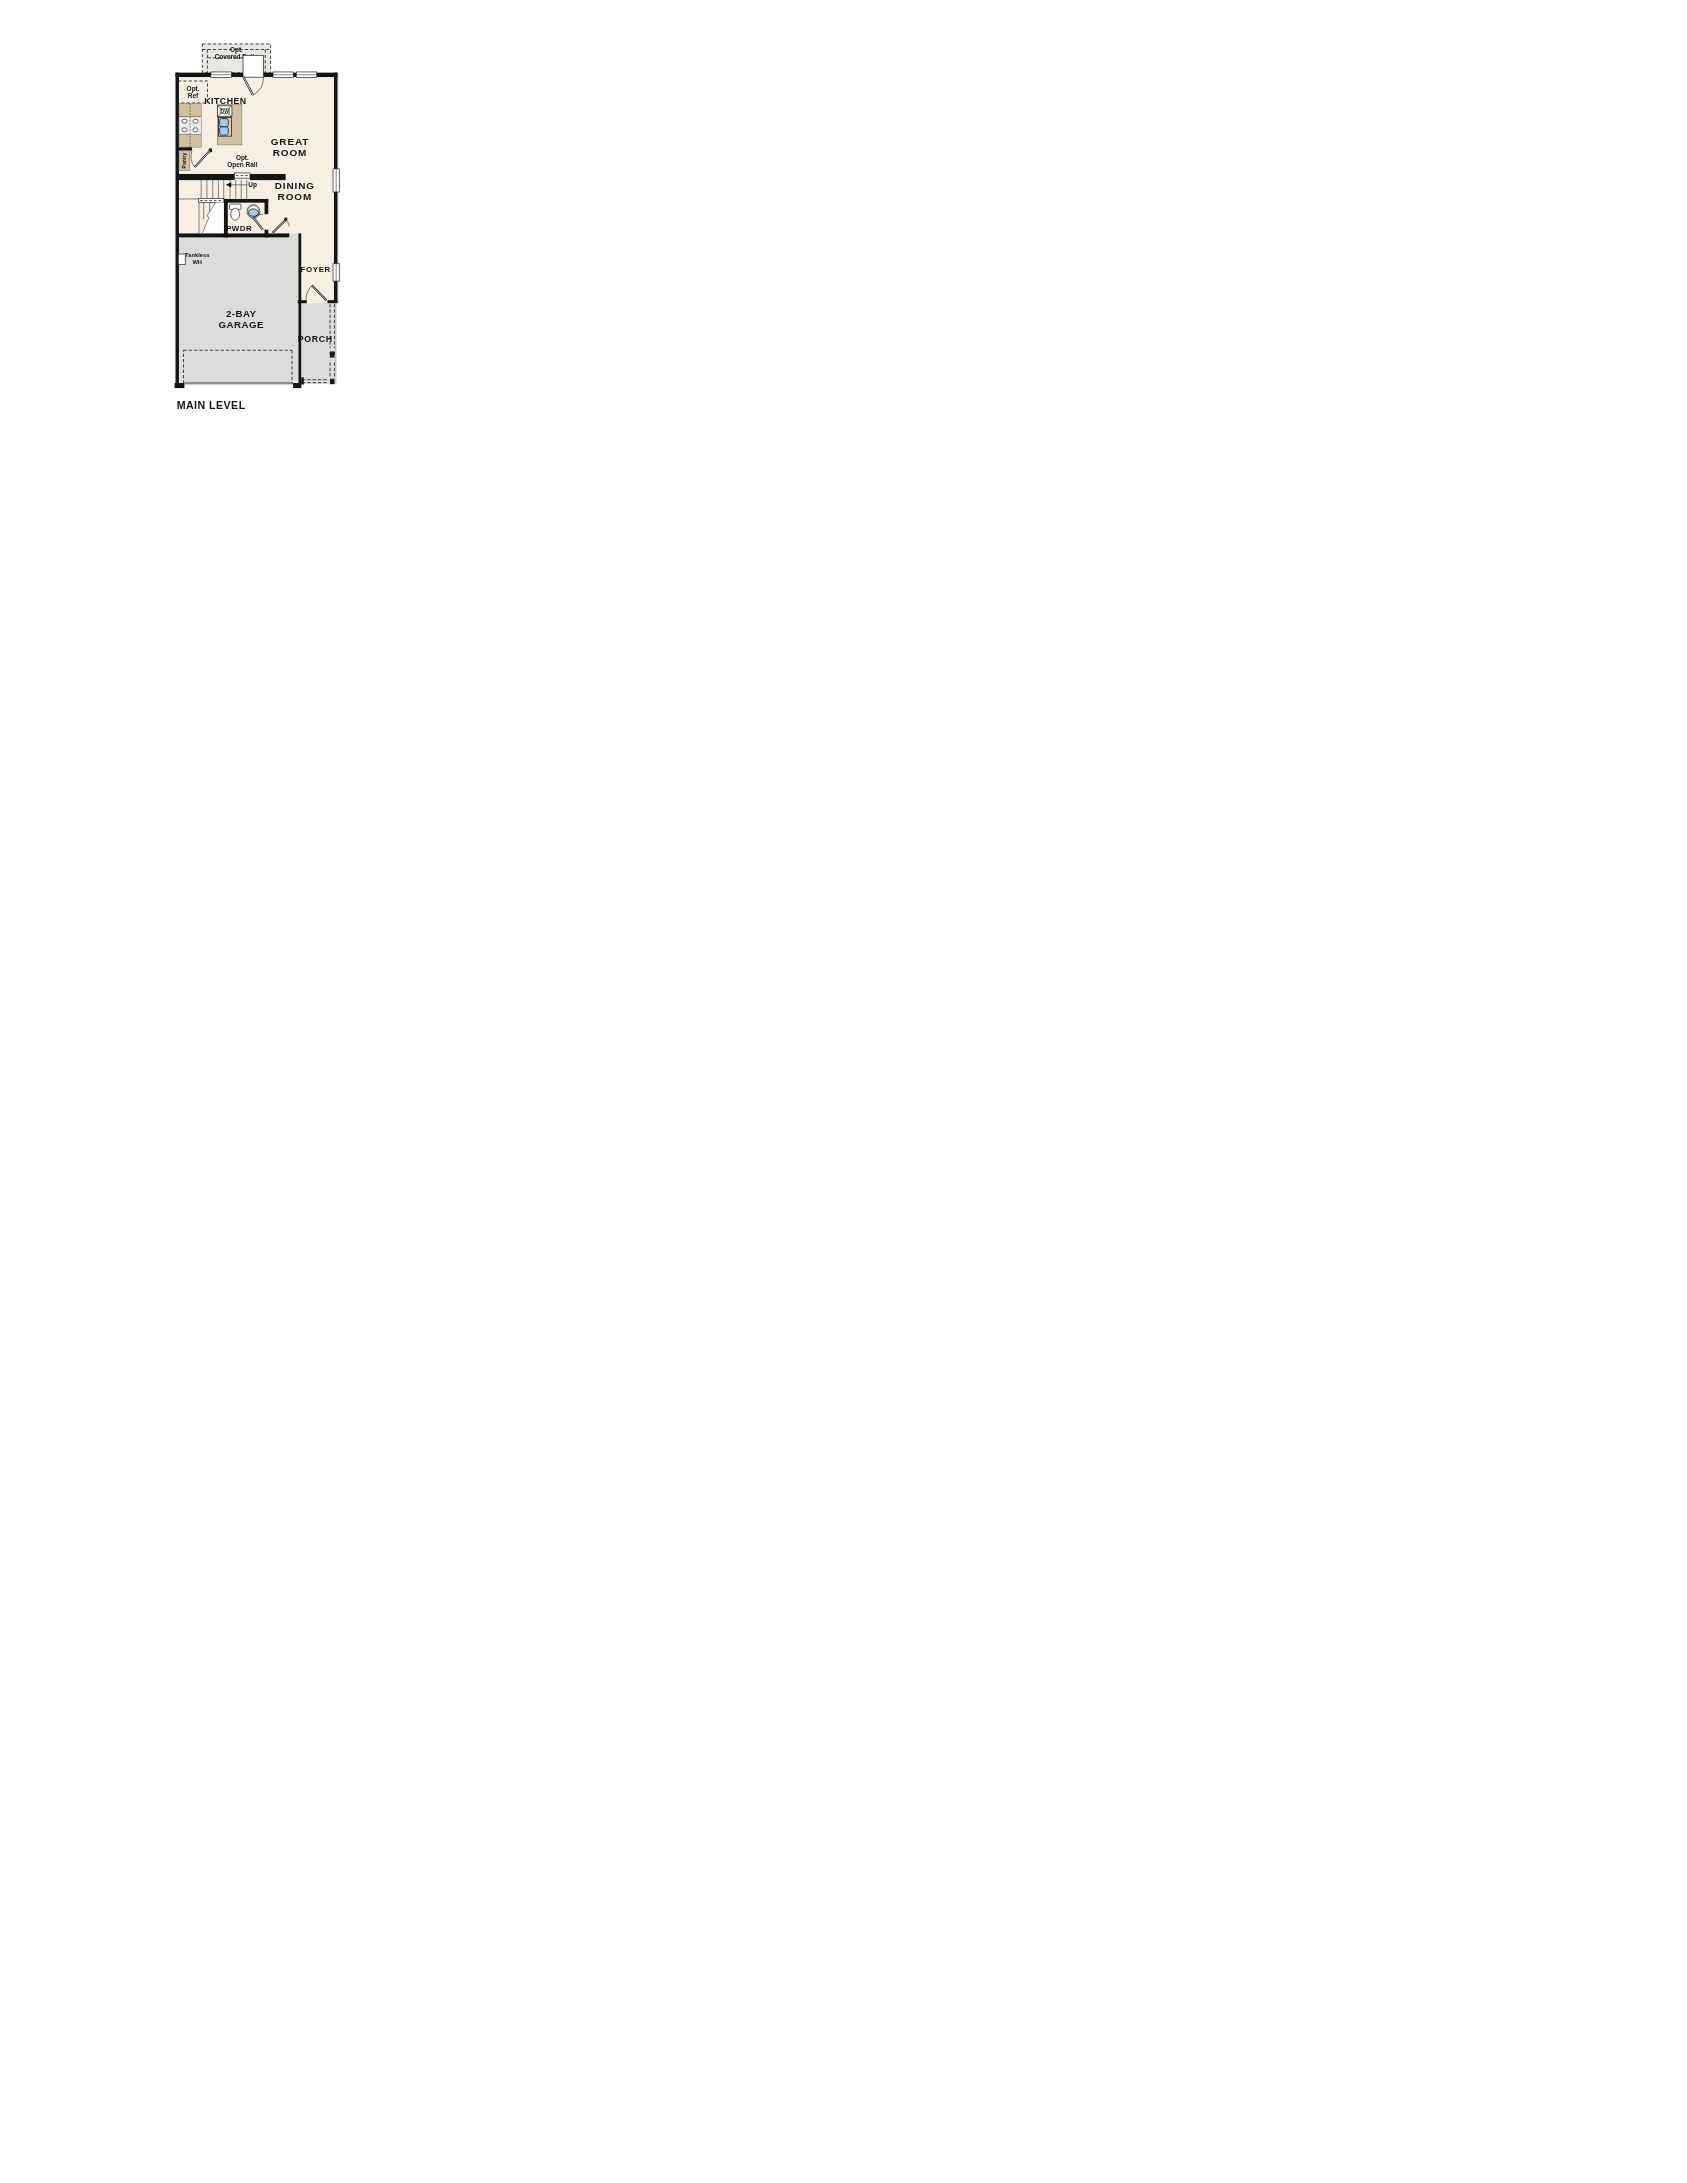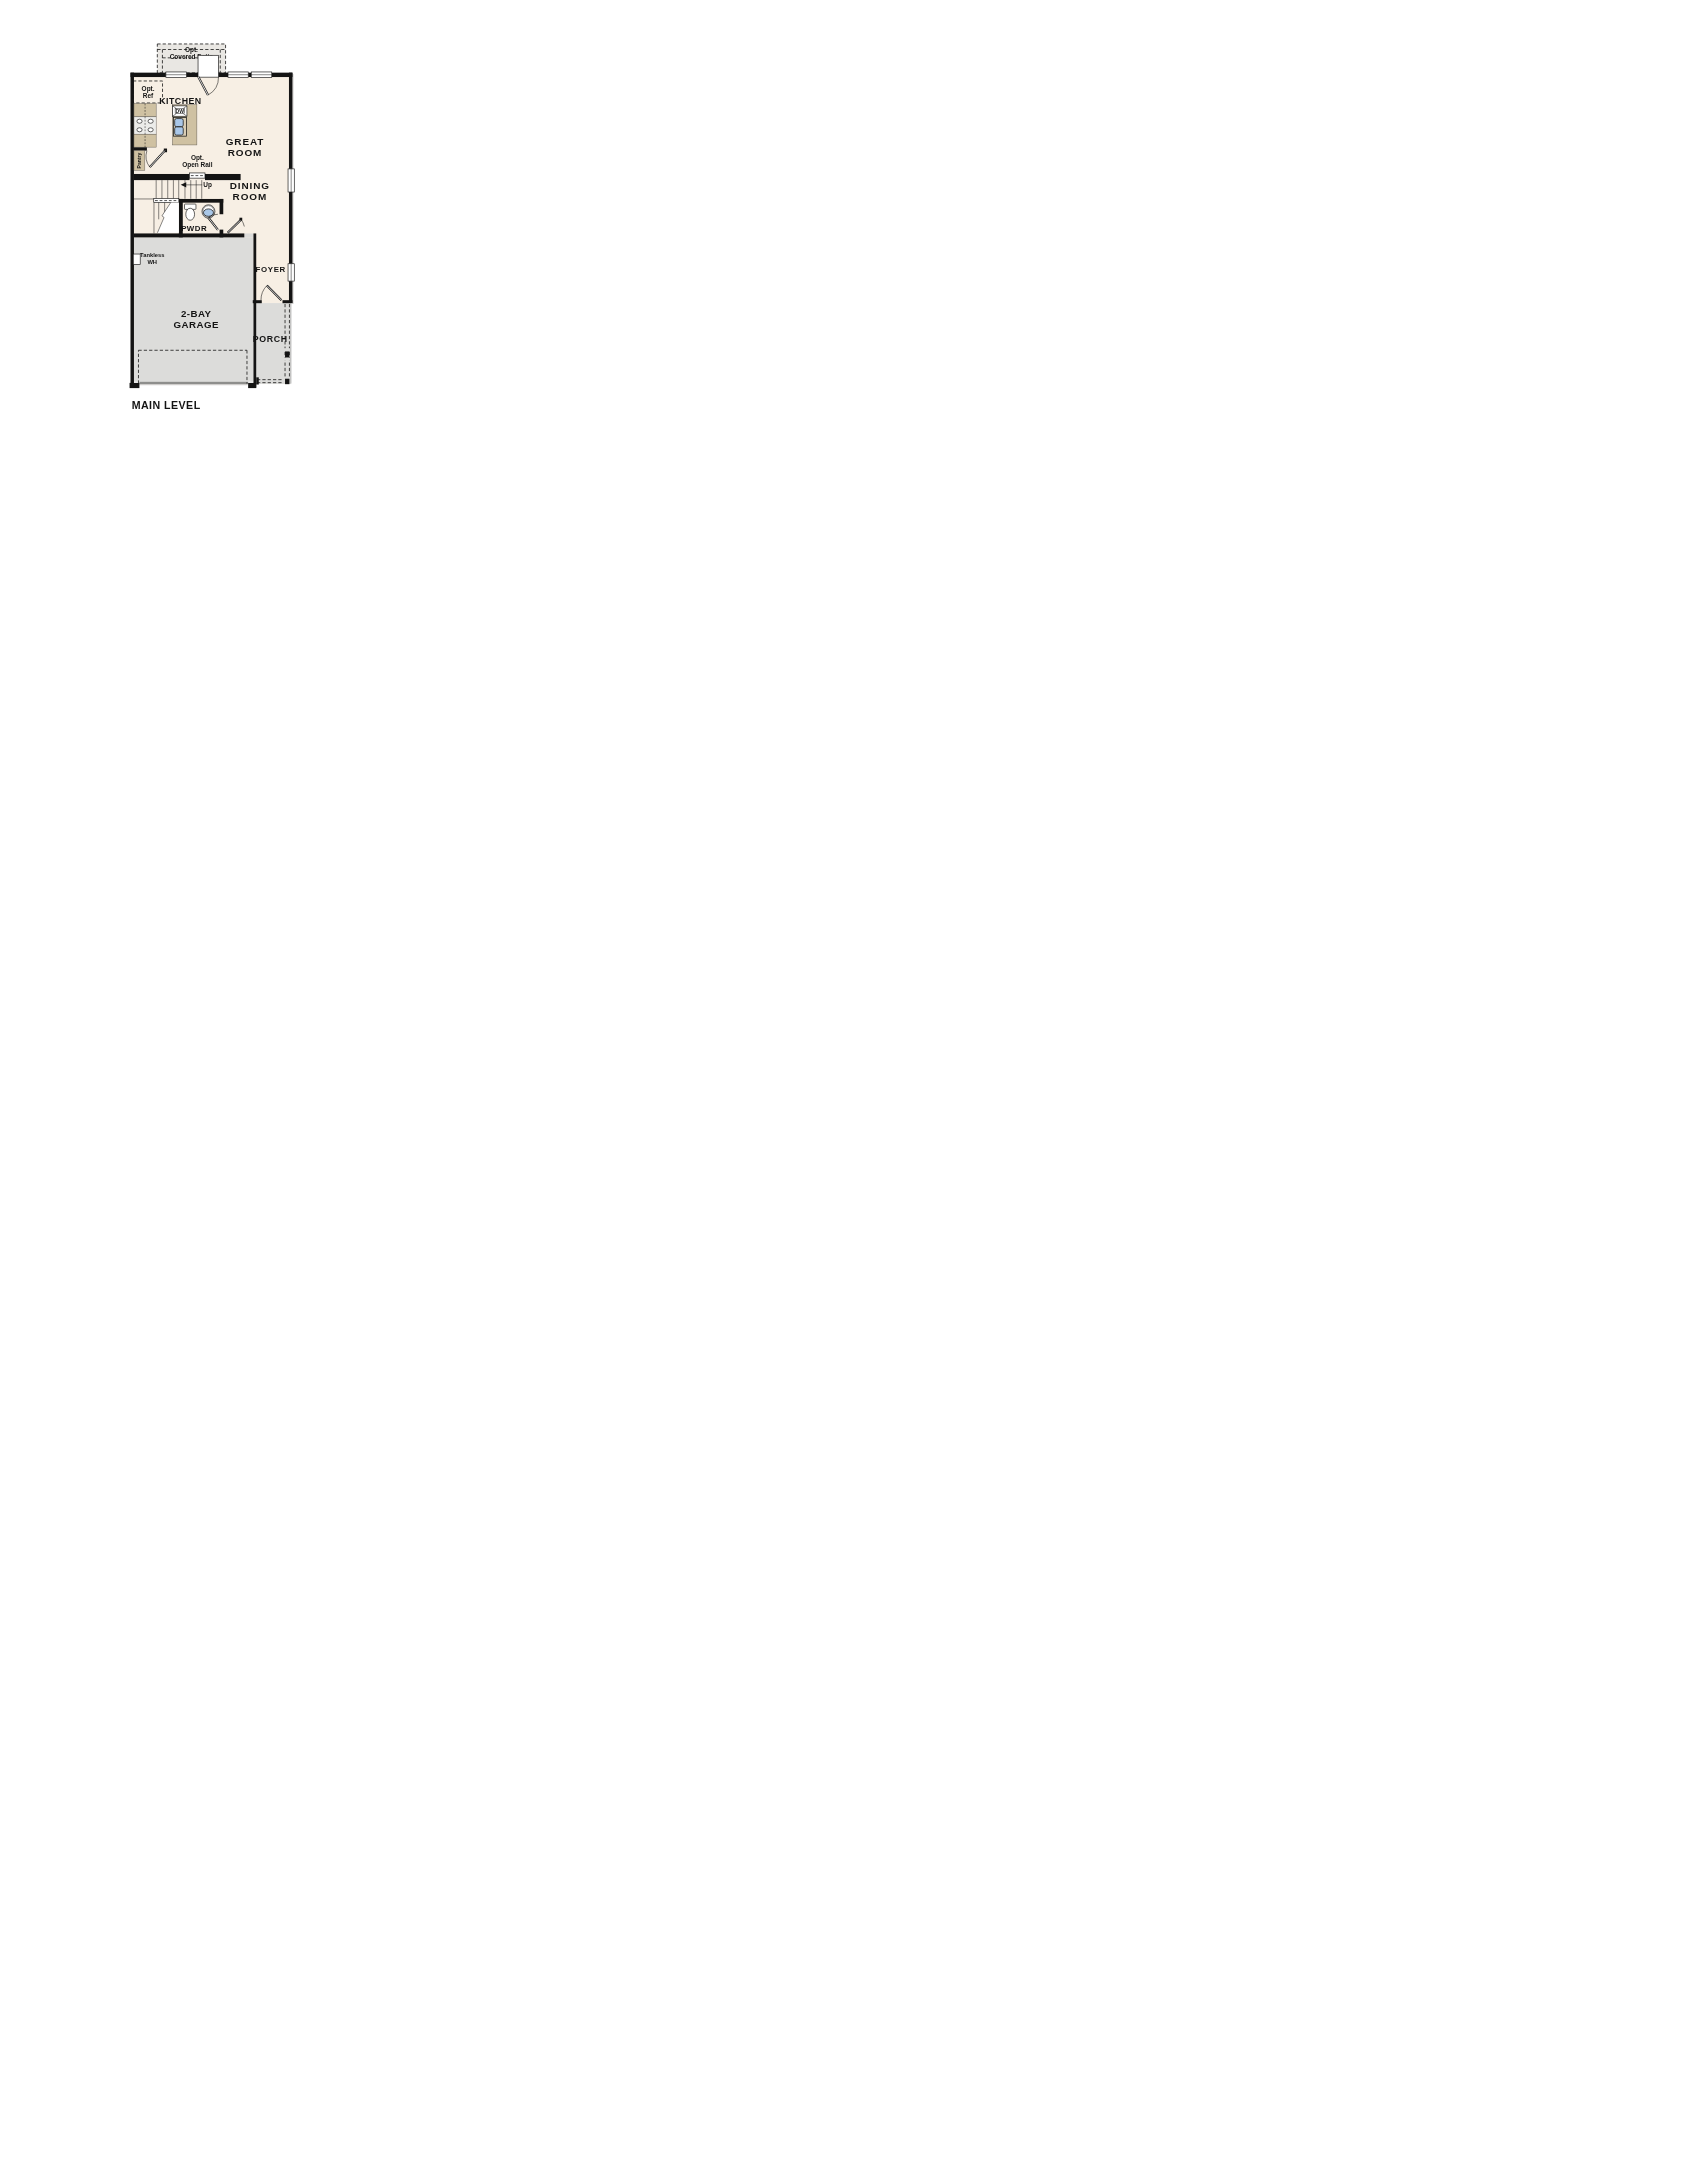--- a/index.html
+++ b/index.html
@@ -1,16 +1,16 @@
 <!DOCTYPE html>
 <html style="font-size:7.4px"><head>
 <meta charset="utf-8">
 <style>
   html,body{margin:0;padding:0;background:#ffffff;}
-  #page{width:422px;height:546px;background:#ffffff;position:relative;}
+  #page{width:422px;height:546px;background:#ffffff;position:relative;margin-left:45px;}
   svg{display:block;}
   text{font-family:"Liberation Sans","DejaVu Sans",sans-serif;font-weight:700;fill:#141414;}
   .tc{text-anchor:middle;}
   .t-room{font-size:21.5px;letter-spacing:2px;}
   .t-room2{font-size:17px;letter-spacing:1.5px;}
   .t-kitchen{font-size:19px;letter-spacing:1px;}
   .t-garage{font-size:21px;letter-spacing:1px;}
   .t-porch{font-size:19px;letter-spacing:1.5px;}
   .t-pwdr{font-size:17px;letter-spacing:1px;}
   .t-note{font-size:14px;}

